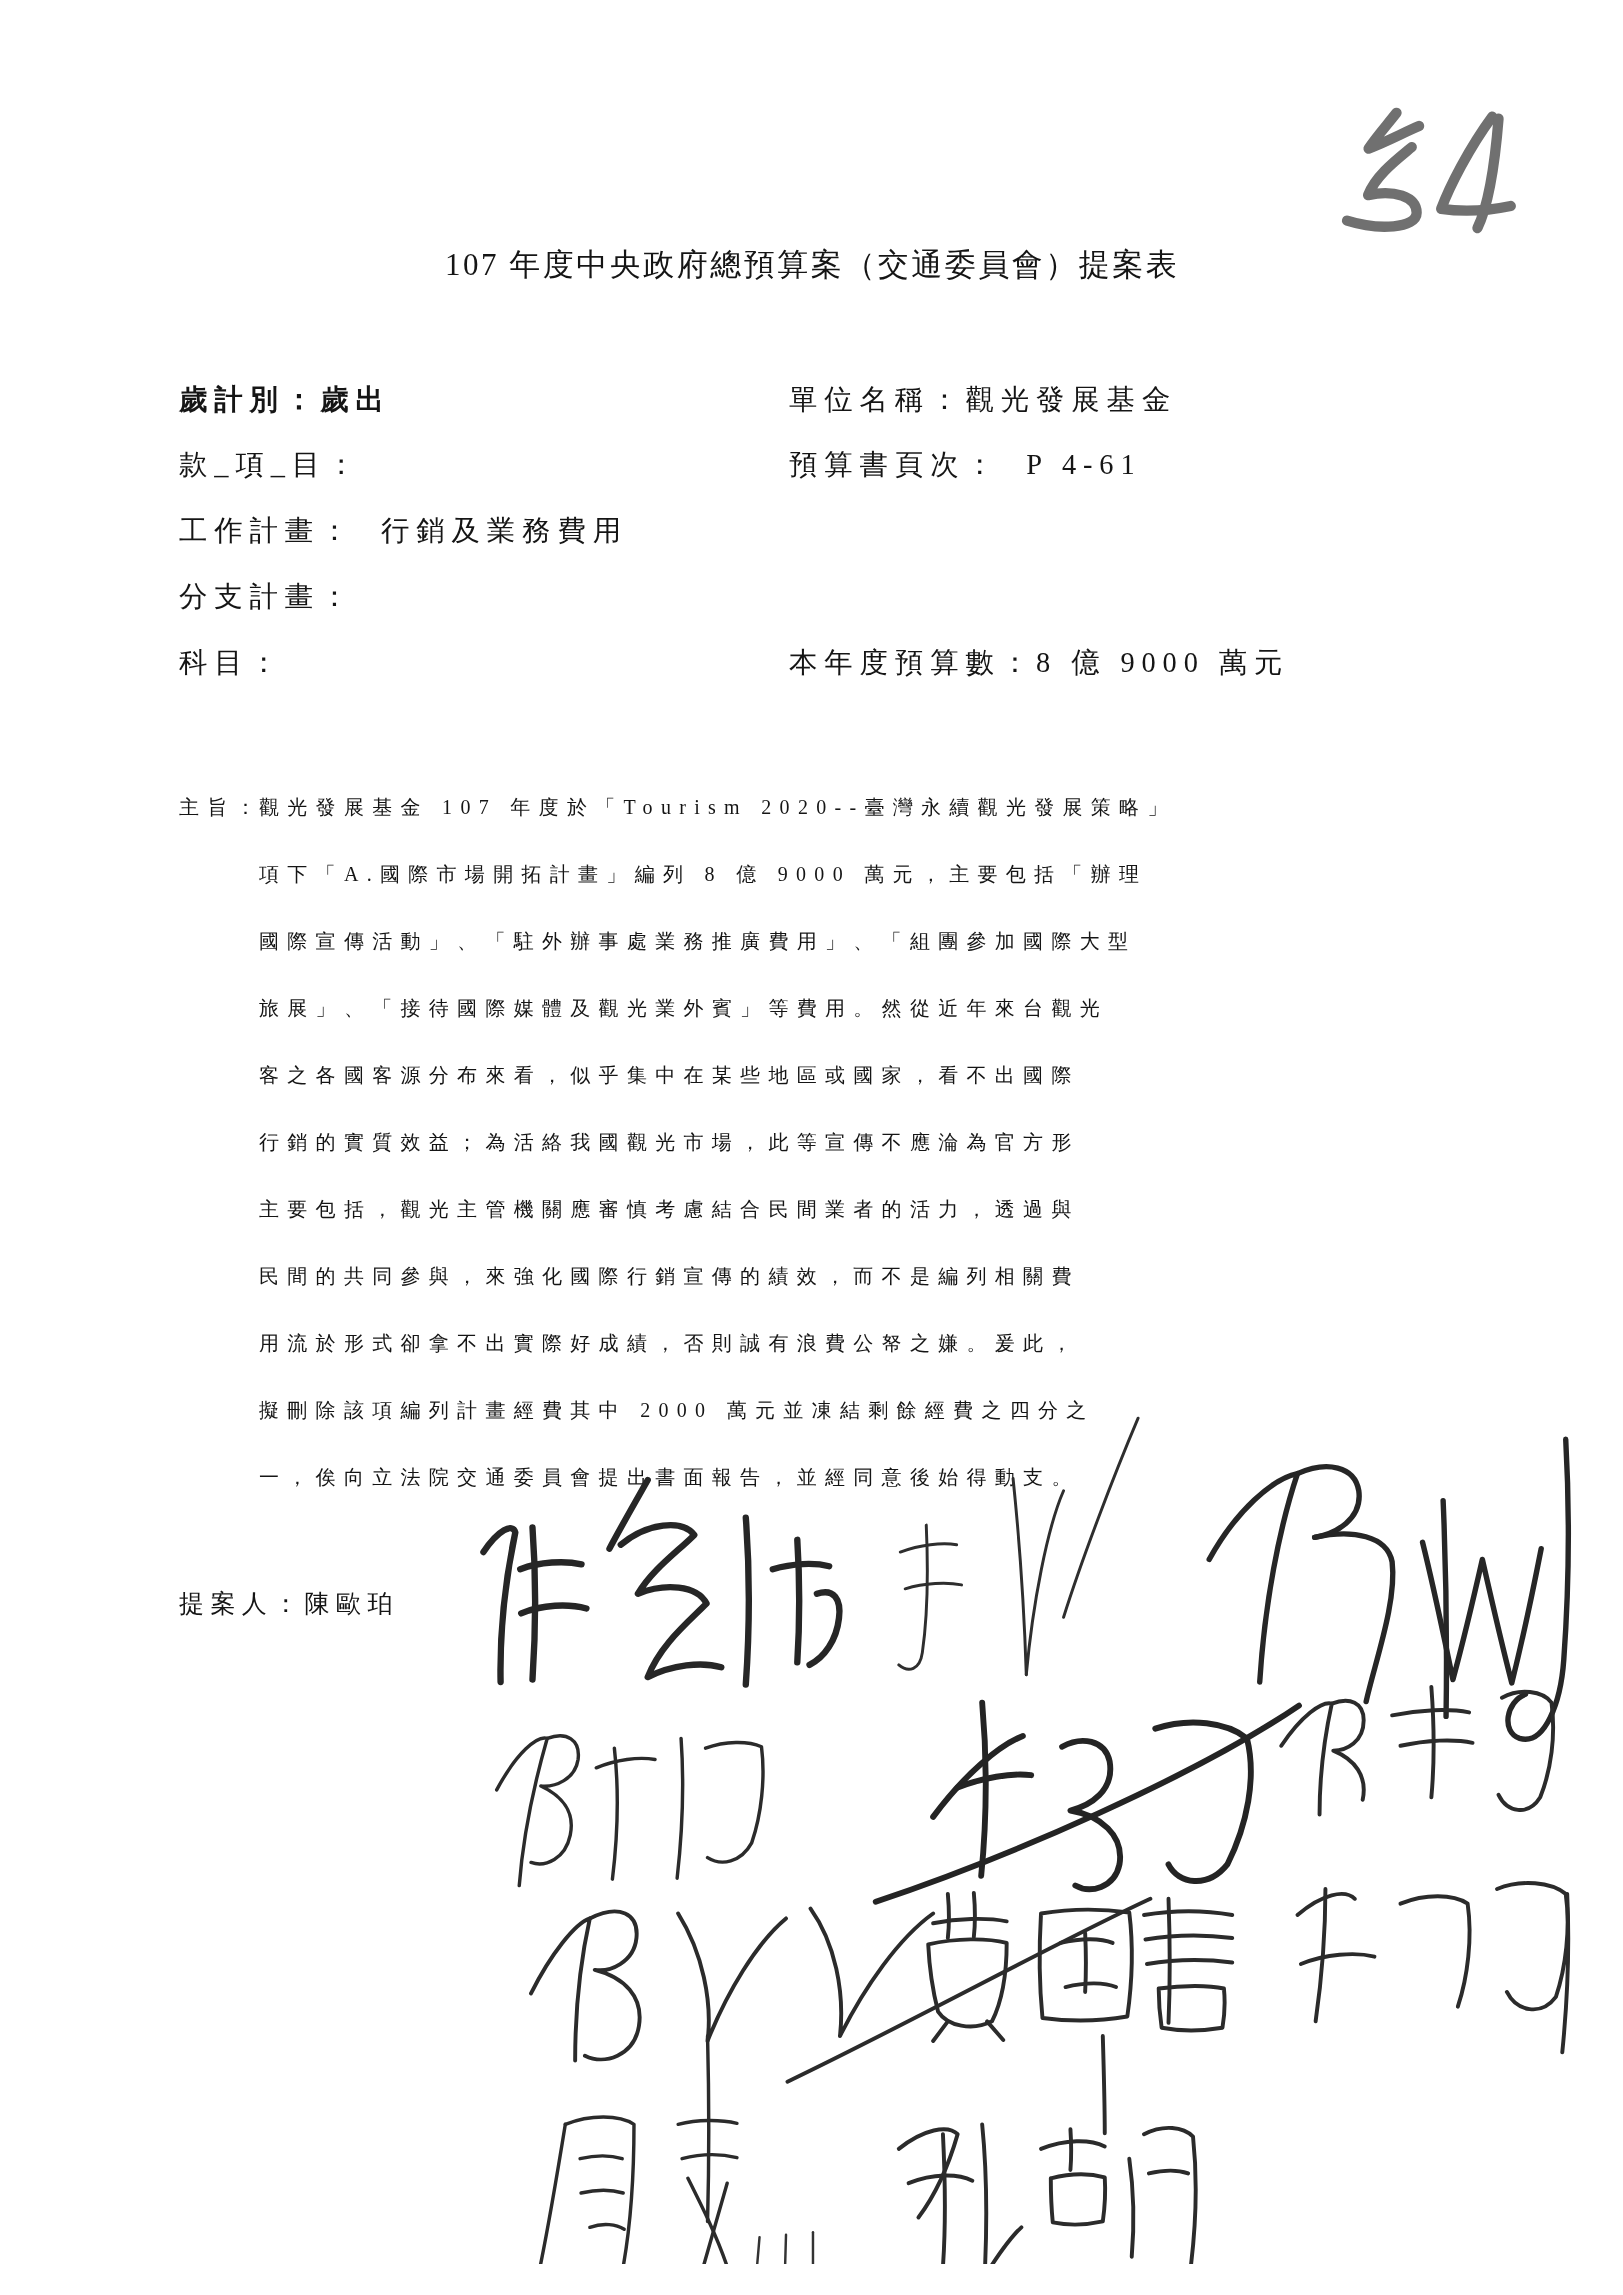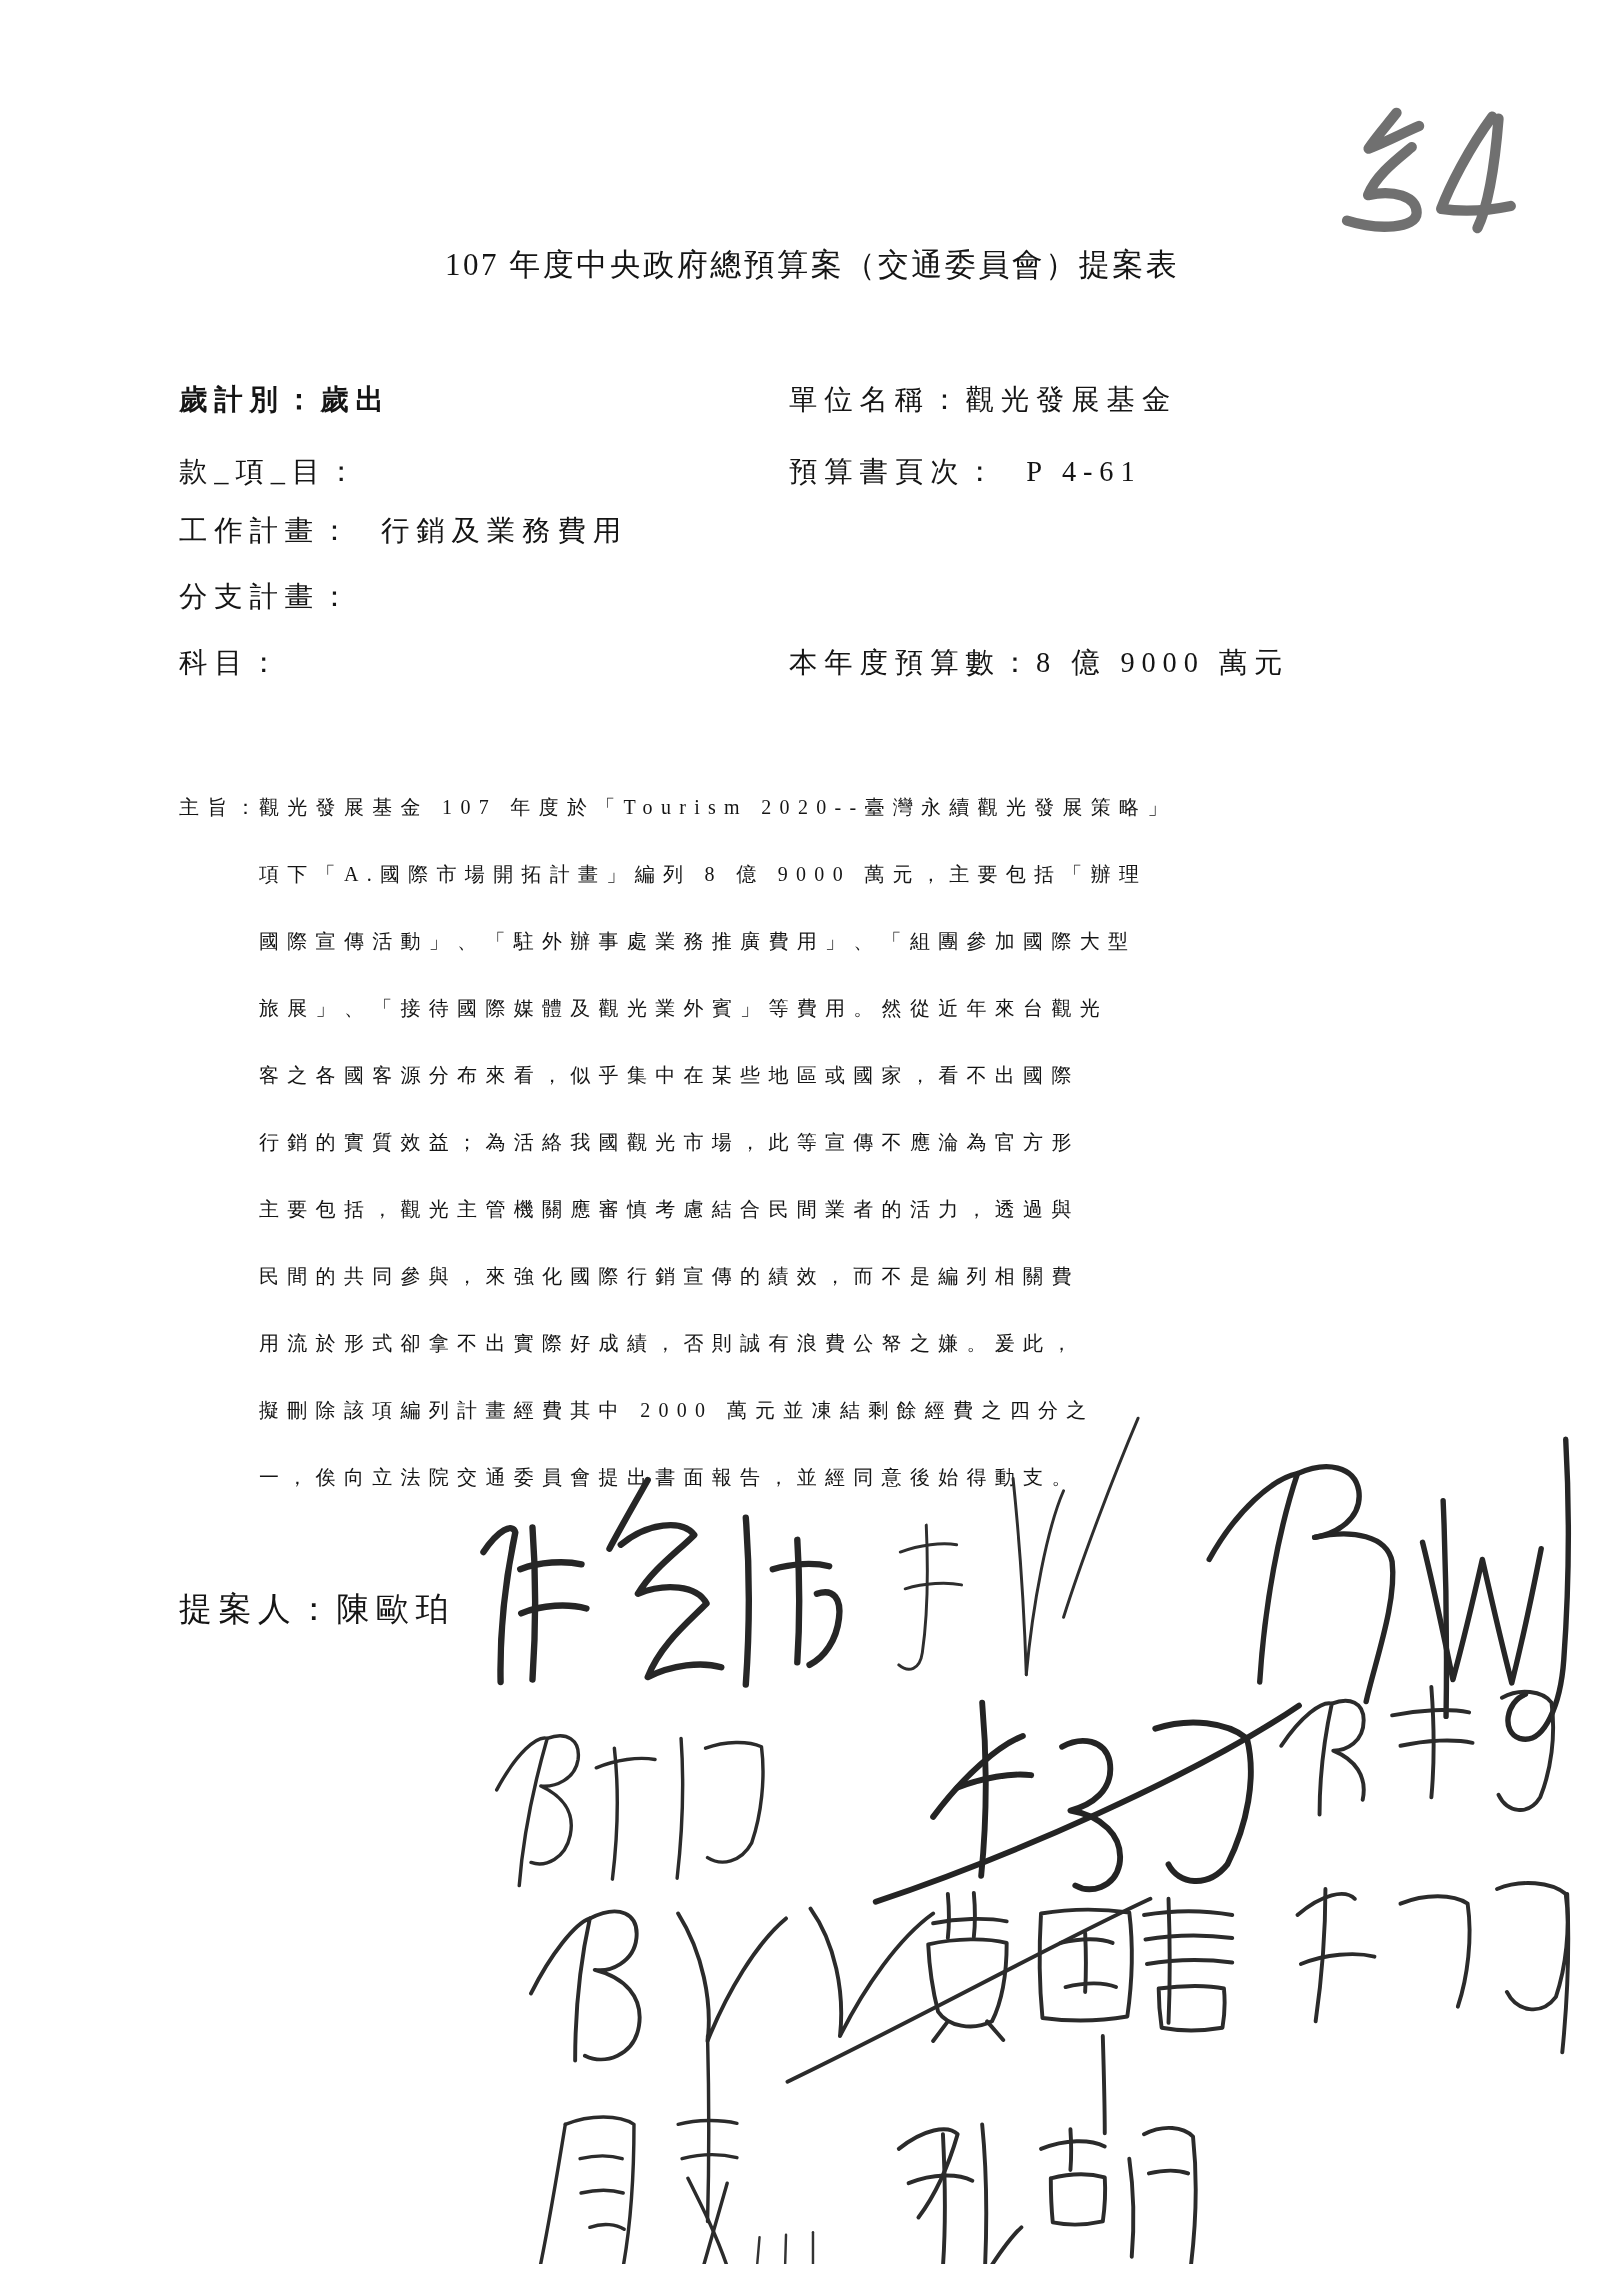--- a/index.html
+++ b/index.html
@@ -7,27 +7,27 @@
     position:relative;width:1624px;height:2264px;background:#ffffff;
     font-family:"Liberation Serif","DejaVu Serif",serif;color:#151515;overflow:hidden;
   }
   .title{
     position:absolute;top:244px;left:0;width:100%;text-align:center;
     font-size:31px;letter-spacing:2.5px;white-space:nowrap;
   }
   .frow{position:absolute;font-size:28.4px;letter-spacing:6.9px;white-space:nowrap;line-height:35px;}
   .fl{left:179px;}
   .fr{left:789px;}
-  .r1{top:382px;} .r2{top:447px;margin-top:7px;} .r3{top:513px;} .r4{top:579px;} .r5{top:645px;}
+  .r1{top:382px;} .r2{top:447px;} .r3{top:513px;} .r4{top:579px;} .r5{top:645px;}
   .bold{font-weight:bold;}
   .gap{margin-left:25.5px;}
   .subject{position:absolute;left:179px;top:774px;width:1373px;font-size:20px;letter-spacing:8.3px;}
   .s-label{position:absolute;left:0;top:0;height:67px;line-height:67px;}
   .s-line{margin-left:80px;height:67px;line-height:67px;white-space:nowrap;}
-  .proposer{position:absolute;left:179px;top:1587px;font-size:33px;letter-spacing:6.4px;white-space:nowrap;}
+  .proposer{position:absolute;left:179px;top:1587px;font-size:25px;letter-spacing:6.4px;white-space:nowrap;}
   svg.ink{position:absolute;left:0;top:0;width:1624px;height:2295px;}
   svg.ink path{fill:none;stroke-linecap:round;stroke-linejoin:round;}
 </style>
 </head>
 <body>
 
 <div class="page">
 
   <div class="title">107 年度中央政府總預算案（交通委員會）提案表</div>
 

